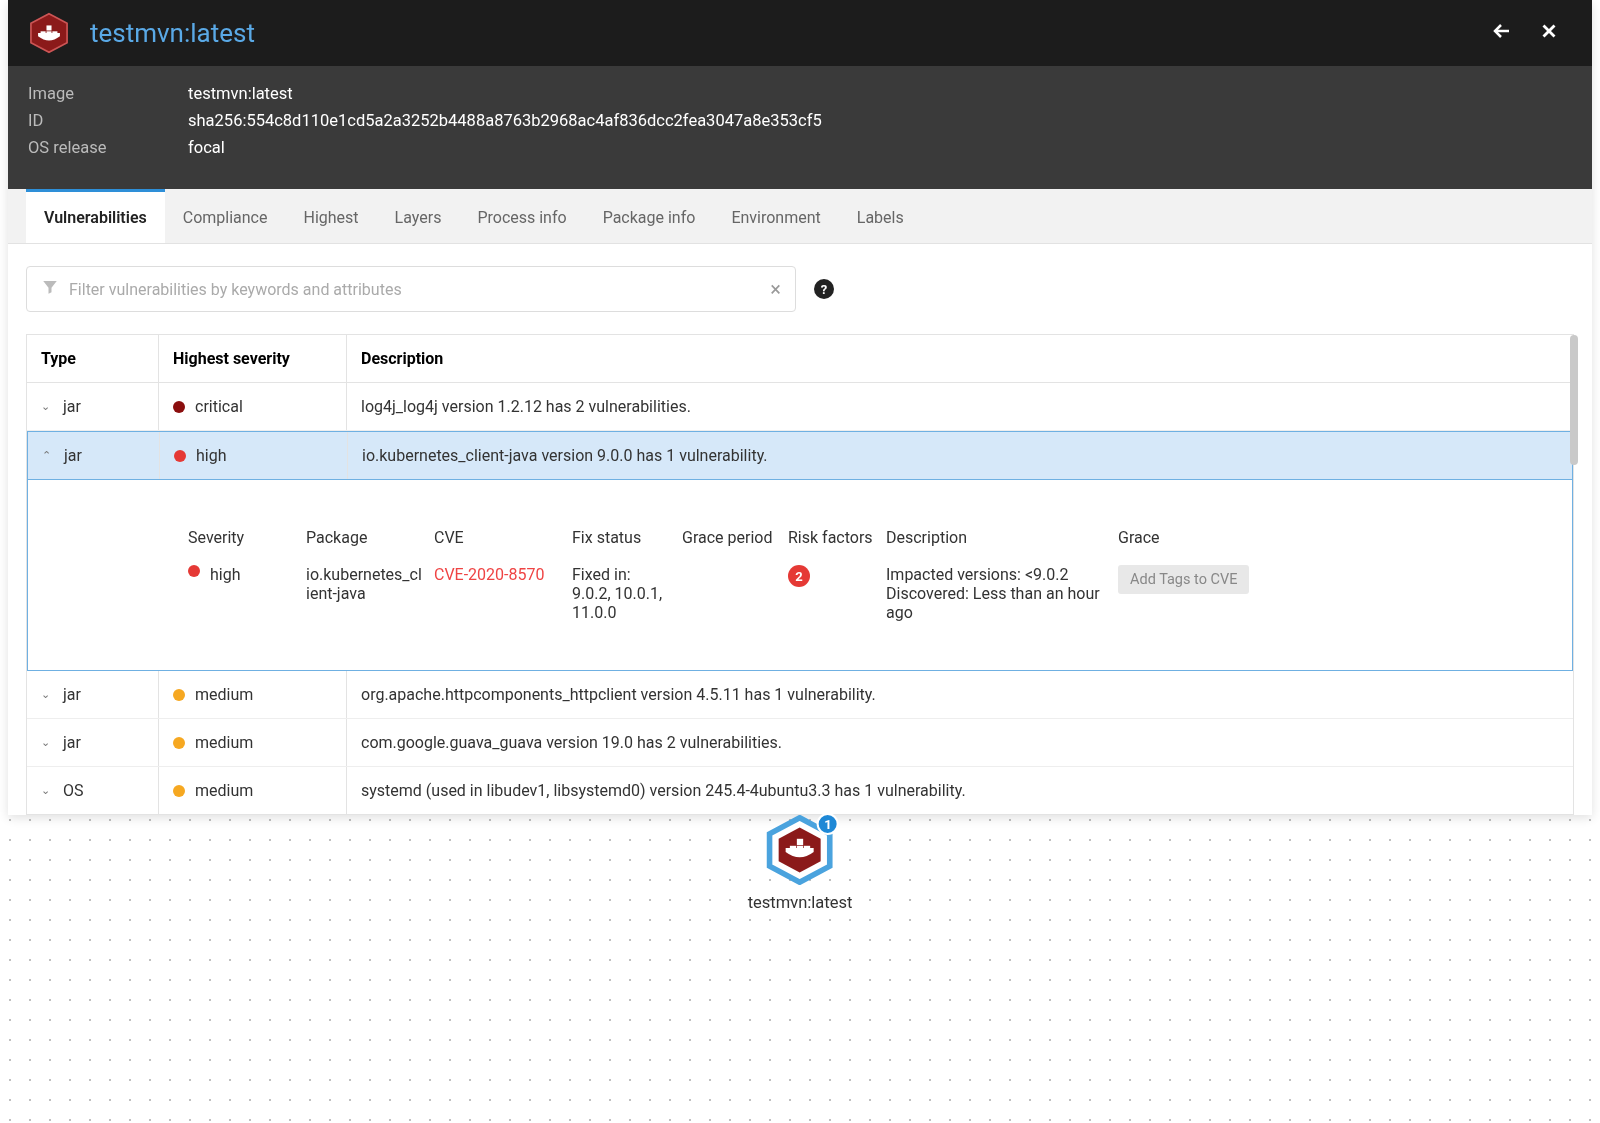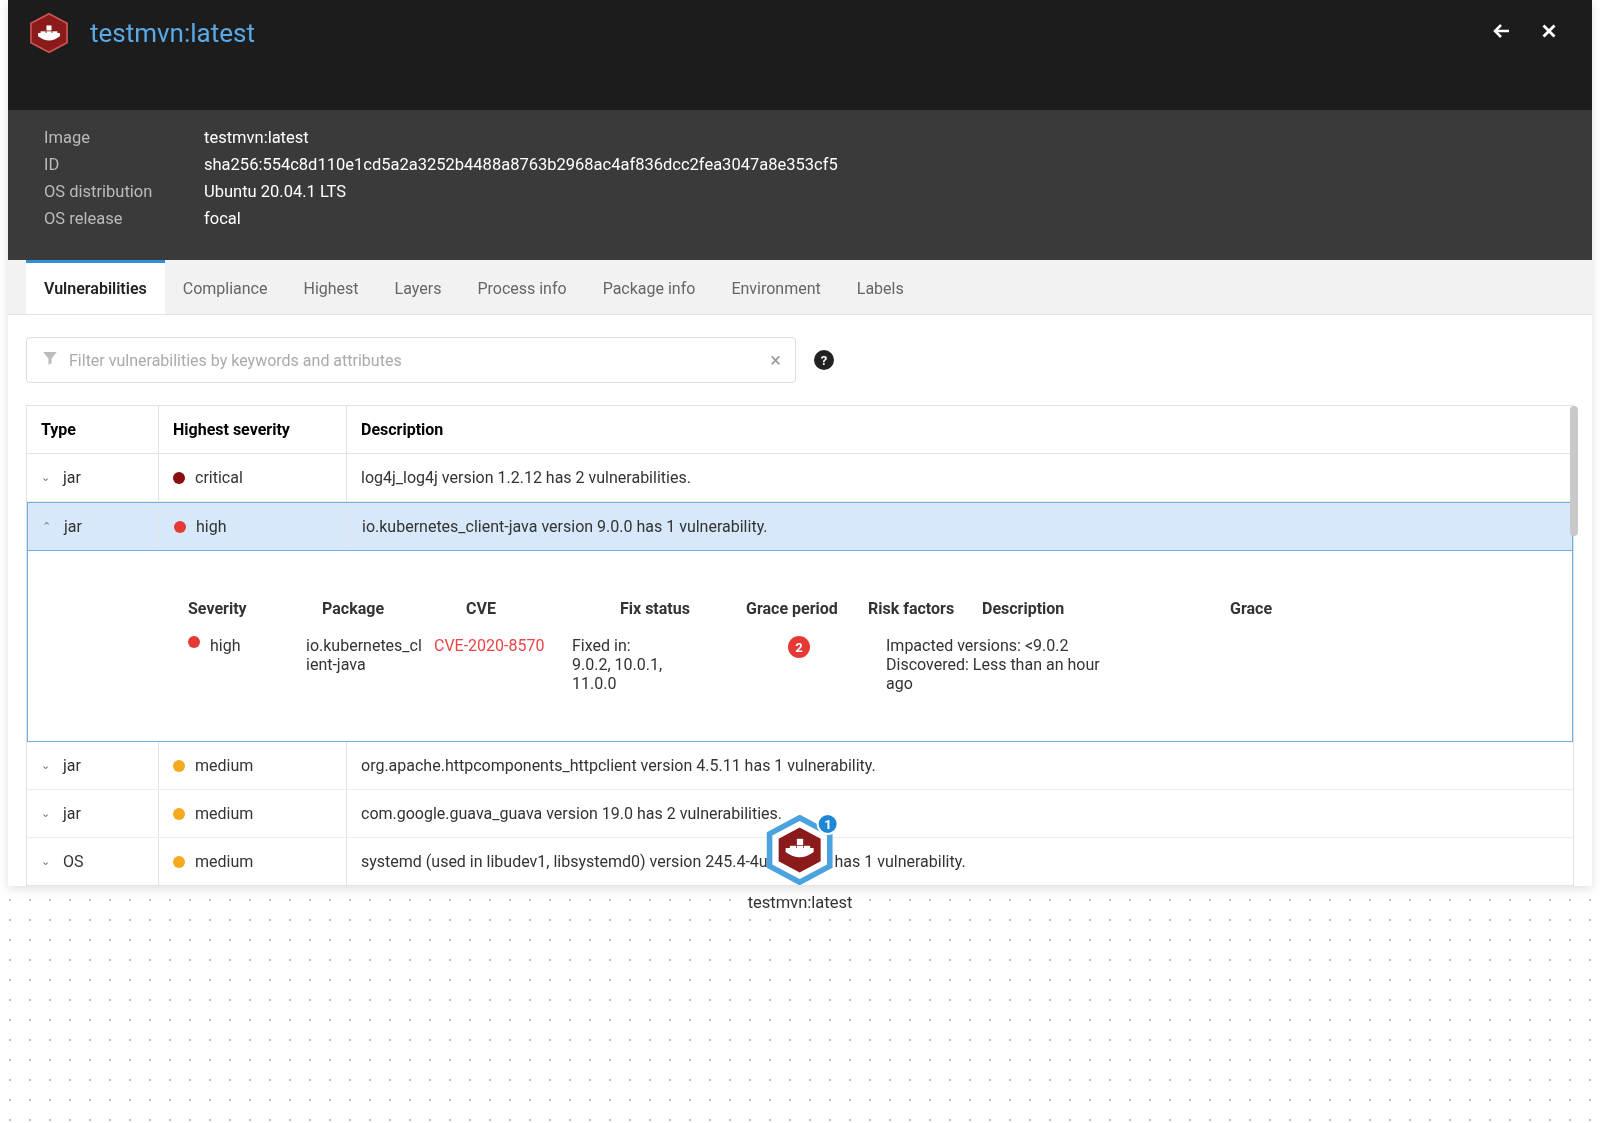--- a/index.html
+++ b/index.html
@@ -27,21 +27,21 @@
 .header-dark { background: #1c1c1c; color: #fff; padding: 0; }
 .title-row { display: flex; align-items: center; justify-content: space-between; padding: 12px 20px; }
 .title-left { display: flex; align-items: center; gap: 20px; }
 .title-text { color: #5aa9e6; font-size: 26px; font-weight: 400; }
 .title-right { display: flex; align-items: center; gap: 24px; padding-right: 12px; }
 .title-right svg { cursor: pointer; }
 
 .hex-icon { width: 42px; height: 42px; position: relative; }
 .hex-icon svg { width: 100%; height: 100%; }
 
-.meta { background: #3a3a3a; padding: 18px 36px 24px 36px; color: #ddd; font-size: 16.5px; margin-top: 44px; }
+.meta { background: #3a3a3a; padding: 18px 36px 24px 20px; color: #ddd; font-size: 16.5px; }
 .meta-row { display: flex; margin-bottom: 8px; }
 .meta-label { width: 160px; color: #bbb; }
 .meta-value { color: #fff; }
 
 .tabs { display: flex; background: #f2f2f2; border-bottom: 1px solid #e2e2e2; padding: 0 18px; }
 .tab { padding: 16px 18px; font-size: 16px; color: #666; cursor: pointer; border-top: 3px solid transparent; }
 .tab.active { background: #fff; color: #222; font-weight: 600; border-top: 3px solid #2e8fd8; }
 
 .filter-area { padding: 22px 18px; display: flex; align-items: center; gap: 18px; }
 .filter-box { flex: 0 0 770px; display: flex; align-items: center; border: 1px solid #ddd; border-radius: 4px; padding: 10px 14px; background:#fff; }
@@ -60,21 +60,21 @@
 .trow { display: flex; border-bottom: 1px solid #eee; font-size: 16px; color: #333; align-items: center; cursor: pointer; }
 .trow .td { display: flex; align-items: center; gap: 10px; }
 .chv { width: 12px; display: inline-block; color: #777; font-size: 11px; }
 .dot { width: 12px; height: 12px; border-radius: 50%; display: inline-block; flex-shrink:0;}
 .dot.critical { background: #8b0e0e; }
 .dot.high { background: #e53935; }
 .dot.medium { background: #f6a821; }
 
 .trow.expanded-hdr { background: #d6e8f9; border: 1px solid #6fb0e2; border-left: 1px solid #6fb0e2; border-right: 1px solid #6fb0e2; }
 .detail-pane { border: 1px solid #6fb0e2; border-top: none; padding: 48px 20px 48px 160px; font-size: 16px; color:#333;}
-.detail-head { display: flex; font-weight: 700; margin-bottom: 18px; gap: 16px; }
+.detail-head { display: flex; font-weight: 400; margin-bottom: 18px; }
 .detail-row { display: flex; }
 .dc-sev { width: 118px; display:flex; align-items:flex-start; gap:10px;}
 .dc-pkg { width: 128px; padding-right:10px;}
 .dc-cve { width: 138px; }
 .dc-fix { width: 110px; padding-right:10px;}
 .dc-grace { width: 106px; }
 .dc-risk { width: 98px; }
 .dc-desc2 { width: 232px; padding-right:14px;}
 .dc-tags { width: 140px; }
 .cve-link { color: #ef4444; }
@@ -126,24 +126,20 @@
       </div>
     </div>
     <div class="meta">
       <div class="meta-row">
           <div class="meta-label">Image</div>
           <div class="meta-value">testmvn:latest</div>
         </div>
       <div class="meta-row">
           <div class="meta-label">ID</div>
           <div class="meta-value">sha256:554c8d110e1cd5a2a3252b4488a8763b2968ac4af836dcc2fea3047a8e353cf5</div>
-        </div>
-      <div class="meta-row">
-          <div class="meta-label">OS distribution</div>
-          <div class="meta-value">Ubuntu 20.04.1 LTS</div>
         </div>
       <div class="meta-row">
           <div class="meta-label">OS release</div>
           <div class="meta-value">focal</div>
         </div>
     </div>
   </div>
 
   <div class="tabs">
     <div class="tab active">Vulnerabilities</div>
@@ -219,20 +215,21 @@
           </div>
         <div class="dc-pkg" style="word-break:break-word;">io.kubernetes_client-java</div>
         <div class="dc-cve"><span class="cve-link">CVE-2020-8570</span></div>
         <div class="dc-fix">Fixed in: 9.0.2, 10.0.1, 11.0.0</div>
         <div class="dc-grace"></div>
         <div class="dc-risk"><span class="risk-badge">2</span></div>
         <div class="dc-desc2">
             <div>Impacted versions: &lt;9.0.2</div>
             <div>Discovered: Less than an hour ago</div>
           </div>
+        <div class="dc-tags"><span class="tag-btn">Add Tags to CVE</span></div>
       </div>
     </div>
 
     <div class="trow">
       <div class="td col-type">
           <span class="chv">⌄</span>
           <span>jar</span>
         </div>
       <div class="td col-sev">
           <span class="dot medium"></span>

